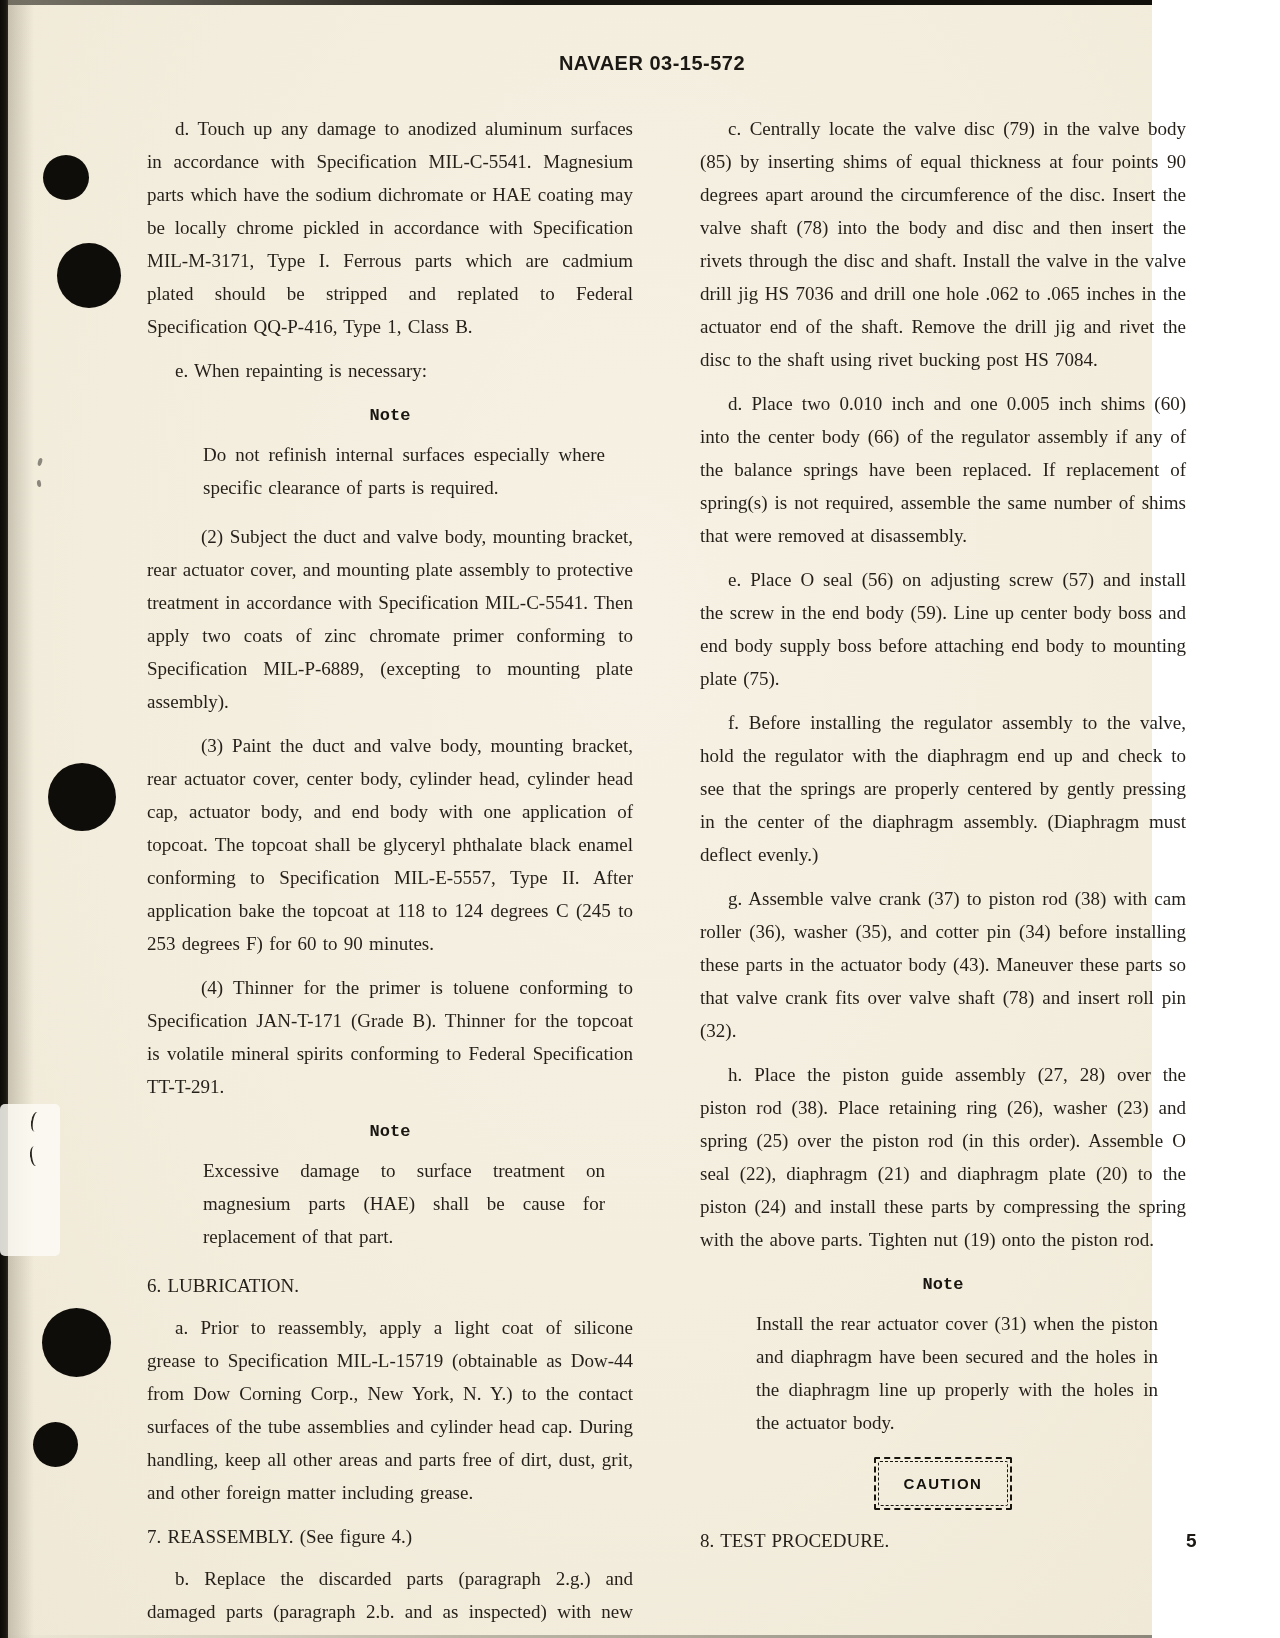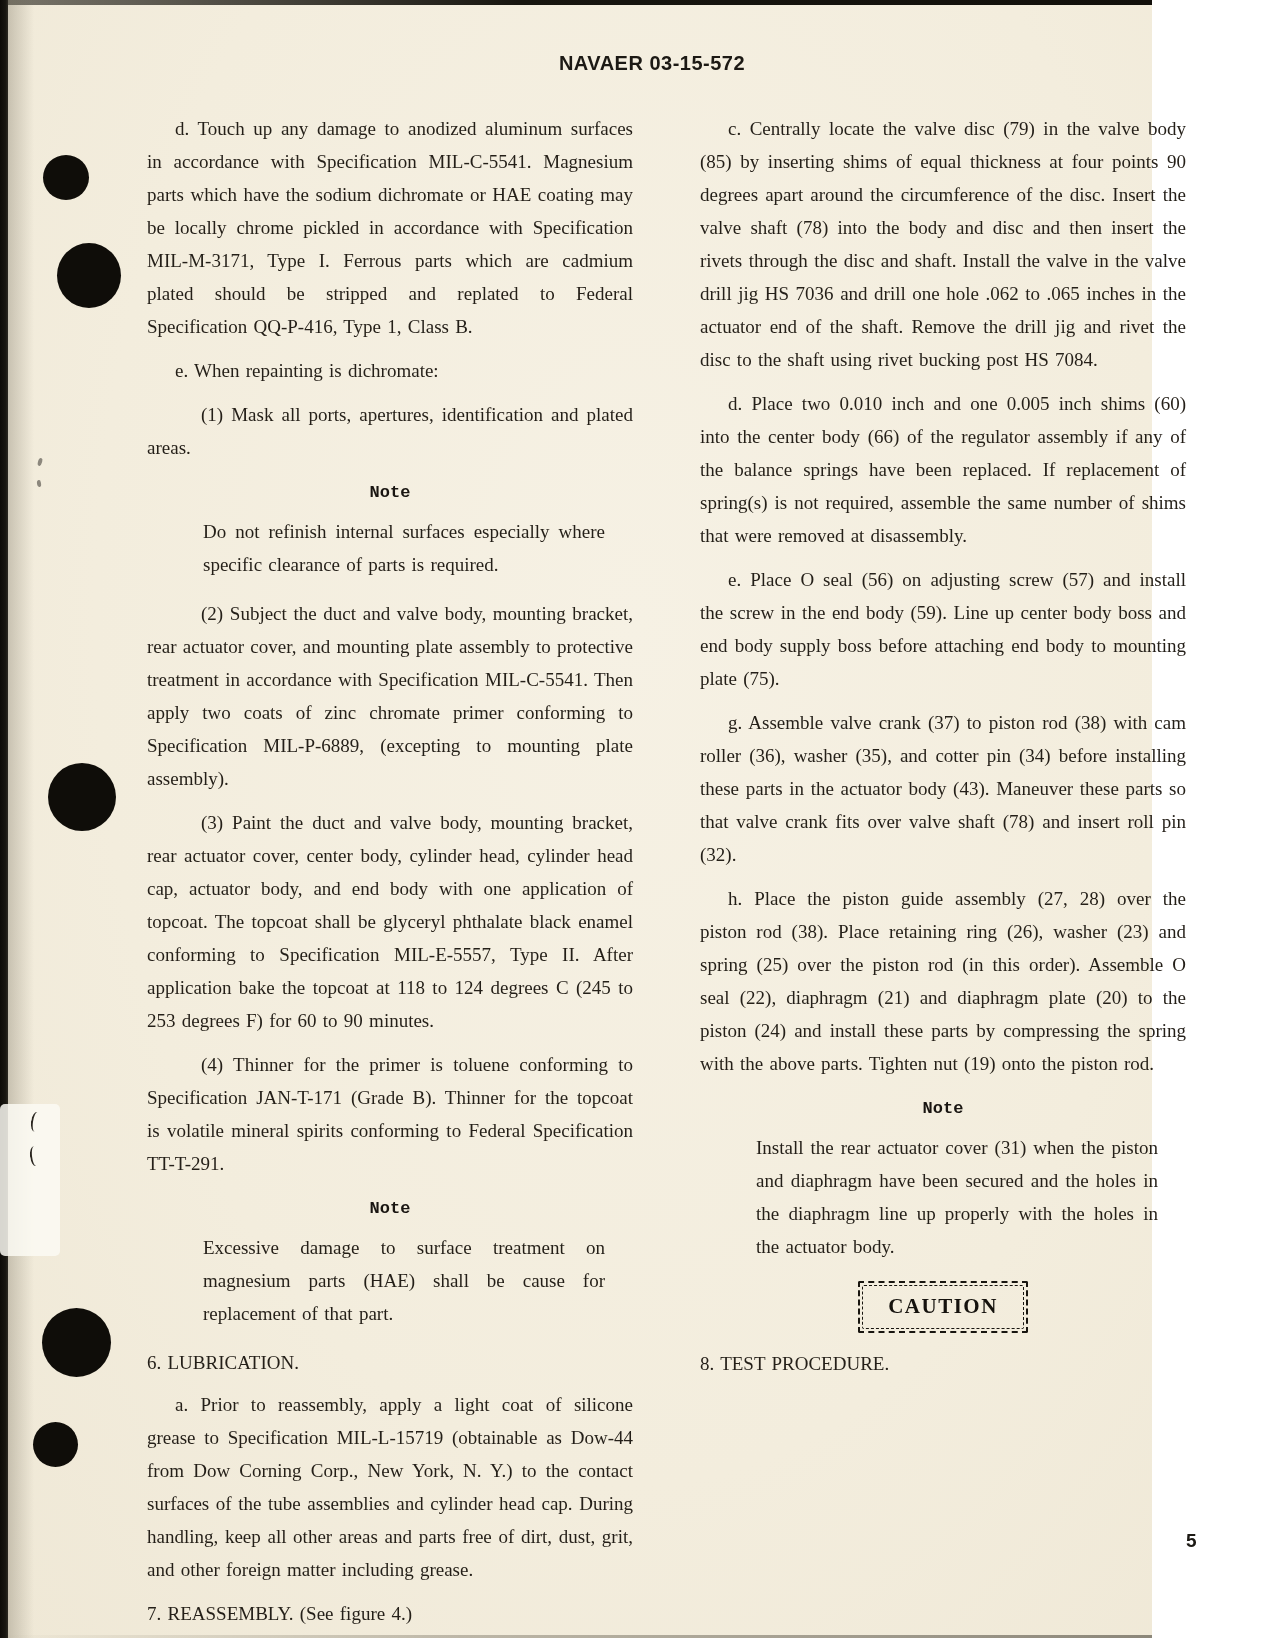--- a/index.html
+++ b/index.html
@@ -109,23 +109,23 @@
   }
   .caution-box::before {
     content: ""; position: absolute; inset: 0;
     border: 2.5px dashed #18150f; border-radius: 2px;
   }
   .caution-box::after {
     content: ""; position: absolute; inset: 4px;
     border: 1.8px dashed #18150f; border-radius: 2px;
   }
   .caution-label {
-    font-family: Liberation Serif, serif;
+    font-family: Liberation Sans, sans-serif;
     font-weight: bold;
-    font-size: 21px;
+    font-size: 15px;
     letter-spacing: 1.5px;
     color: #15120d;
   }
   .page-number {
     position: absolute; left: 1186px; top: 1530px;
     font-family: "Liberation Sans", sans-serif;
     font-weight: bold;
     font-size: 19px;
     color: #1c1914;
   }
@@ -149,39 +149,39 @@
   <div class="tape-patch"></div>
   <div class="squiggle sq1"></div>
   <div class="squiggle sq2"></div>
   <div class="speck spk1"></div>
   <div class="speck spk2"></div>
 
   <div class="header">NAVAER 03-15-572</div>
 
   <div class="col col-left">
     <p class="para">d. Touch up any damage to anodized aluminum surfaces in accordance with Specification MIL-C-5541. Magnesium parts which have the sodium dichromate or HAE coating may be locally chrome pickled in accordance with Specification MIL-M-3171, Type I. Ferrous parts which are cadmium plated should be stripped and replated to Federal Specification QQ-P-416, Type 1, Class B.</p>
-    <p class="para">e. When repainting is dichromate:</p>
-    <p class="subpara">(1) Mask all ports, apertures, identification and plated areas.</p>
+    <p class="para">e. When repainting is necessary:</p>
     <div class="note-head">Note</div>
     <p class="note-body">Do not refinish internal surfaces especially where specific clearance of parts is required.</p>
     <p class="subpara">(2) Subject the duct and valve body, mounting bracket, rear actuator cover, and mounting plate assembly to protective treatment in accordance with Specification MIL-C-5541. Then apply two coats of zinc chromate primer conforming to Specification MIL-P-6889, (excepting to mounting plate assembly).</p>
     <p class="subpara">(3) Paint the duct and valve body, mounting bracket, rear actuator cover, center body, cylinder head, cylinder head cap, actuator body, and end body with one application of topcoat. The topcoat shall be glyceryl phthalate black enamel conforming to Specification MIL-E-5557, Type II. After application bake the topcoat at 118 to 124 degrees C (245 to 253 degrees F) for 60 to 90 minutes.</p>
     <p class="subpara">(4) Thinner for the primer is toluene conforming to Specification JAN-T-171 (Grade B). Thinner for the topcoat is volatile mineral spirits conforming to Federal Specification TT-T-291.</p>
     <div class="note-head">Note</div>
     <p class="note-body">Excessive damage to surface treatment on magnesium parts (HAE) shall be cause for replacement of that part.</p>
     <p class="section-head">6. LUBRICATION.</p>
     <p class="para">a. Prior to reassembly, apply a light coat of silicone grease to Specification MIL-L-15719 (obtainable as Dow-44 from Dow Corning Corp., New York, N. Y.) to the contact surfaces of the tube assemblies and cylinder head cap. During handling, keep all other areas and parts free of dirt, dust, grit, and other foreign matter including grease.</p>
     <p class="section-head">7. REASSEMBLY. (See figure 4.)</p>
     <p class="para">b. Replace the discarded parts (paragraph 2.g.) and damaged parts (paragraph 2.b. and as inspected) with new parts.</p>
   </div>
 
   <div class="col col-right">
     <p class="para">c. Centrally locate the valve disc (79) in the valve body (85) by inserting shims of equal thickness at four points 90 degrees apart around the circumference of the disc. Insert the valve shaft (78) into the body and disc and then insert the rivets through the disc and shaft. Install the valve in the valve drill jig HS 7036 and drill one hole .062 to .065 inches in the actuator end of the shaft. Remove the drill jig and rivet the disc to the shaft using rivet bucking post HS 7084.</p>
     <p class="para">d. Place two 0.010 inch and one 0.005 inch shims (60) into the center body (66) of the regulator assembly if any of the balance springs have been replaced. If replacement of spring(s) is not required, assemble the same number of shims that were removed at disassembly.</p>
     <p class="para">e. Place O seal (56) on adjusting screw (57) and install the screw in the end body (59). Line up center body boss and end body supply boss before attaching end body to mounting plate (75).</p>
+    <p class="para">f. Before installing the regulator assembly to the valve, hold the regulator with the diaphragm end up and check to see that the springs are properly centered by gently pressing in the center of the diaphragm assembly. (Diaphragm must deflect evenly.)</p>
     <p class="para">g. Assemble valve crank (37) to piston rod (38) with cam roller (36), washer (35), and cotter pin (34) before installing these parts in the actuator body (43). Maneuver these parts so that valve crank fits over valve shaft (78) and insert roll pin (32).</p>
     <p class="para">h. Place the piston guide assembly (27, 28) over the piston rod (38). Place retaining ring (26), washer (23) and spring (25) over the piston rod (in this order). Assemble O seal (22), diaphragm (21) and diaphragm plate (20) to the piston (24) and install these parts by compressing the spring with the above parts. Tighten nut (19) onto the piston rod.</p>
     <div class="note-head">Note</div>
     <p class="note-body">Install the rear actuator cover (31) when the piston and diaphragm have been secured and the holes in the diaphragm line up properly with the holes in the actuator body.</p>
     <div class="caution-wrap">
       <div class="caution-box">
         <span class="caution-label">CAUTION</span>
       </div>
     </div>
     <p class="section-head">8. TEST PROCEDURE.</p>

